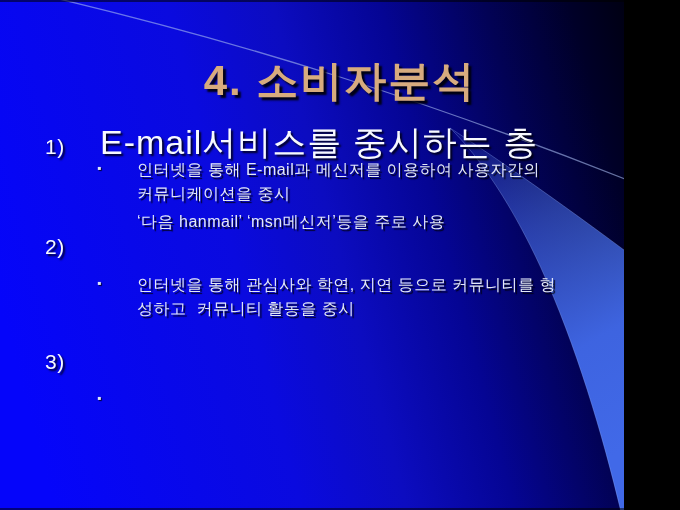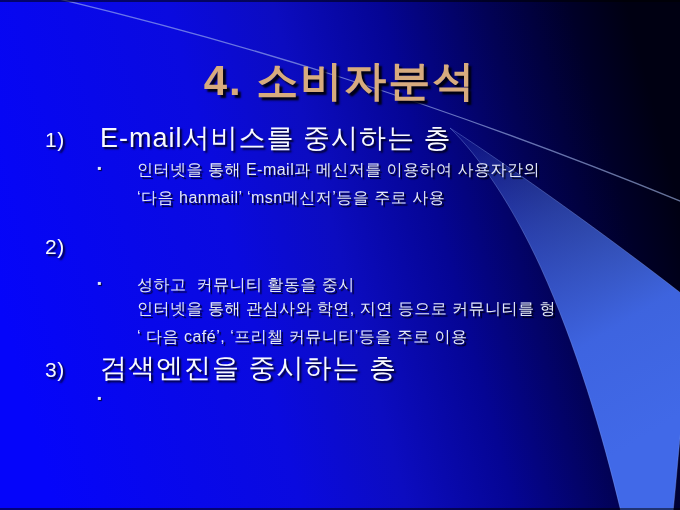--- a/index.html
+++ b/index.html
@@ -1,18 +1,18 @@
 <!DOCTYPE html>
 <html><head>
 <meta charset="utf-8">
 <style>
   html, body { margin: 0; padding: 0; background: #000; }
   .slide {
     position: relative;
-    width: 680px;
+    width: 624px;
     height: 510px;
     overflow: hidden;
     font-family: "Liberation Sans", "DejaVu Sans", sans-serif;
   }
   .bg {
     position: absolute;
     inset: 0;
     display: block;
   }
   .title {
@@ -37,21 +37,21 @@
     align-items: baseline;
     color: #f7f9ff;
     text-shadow: 2px 2px 2px rgba(0,0,0,0.85);
   }
   .num {
     width: 55px;
     font-size: 21px;
     letter-spacing: 0.5px;
   }
   .head-text {
-    font-size: 27px;
+    font-size: 34px;
     letter-spacing: 1px;
     white-space: pre;
   }
   .body { position: absolute; left: 96px; top: 38px; }
   .bullet {
     position: absolute;
     left: 1px;
     top: 3px;
     font-size: 12px;
     color: #dfe6f7;
@@ -113,43 +113,42 @@
 
   <div class="section" style="top:120px">
     <div class="head">
       <span class="num">1)</span>
       <span class="head-text">E-mail서비스를 중시하는 층</span>
     </div>
     <div class="body">
       <span class="bullet">▪</span>
       <div class="sub">
         <div class="sub-line">인터넷을 통해 E-mail과 메신저를 이용하여 사용자간의</div>
+        <div class="sub-line">커뮤니케이션을 중시</div>
         <div class="sub-line quote">‘다음 hanmail’ ‘msn메신저’등을 주로 사용</div>
       </div>
     </div>
   </div>
 
   <div class="section" style="top:235px">
     <div class="head">
       <span class="num">2)</span>
     </div>
     <div class="body">
       <span class="bullet">▪</span>
       <div class="sub">
+        <div class="sub-line">인터넷을 통해 관심사와 학연, 지연 등으로 커뮤니티를 형</div>
         <div class="sub-line">성하고  커뮤니티 활동을 중시</div>
-        <div class="sub-line">인터넷을 통해 관심사와 학연, 지연 등으로 커뮤니티를 형</div>
-        <div class="sub-line quote">‘ 다음 café’, ‘프리첼 커뮤니티’등을 주로 이용</div>
       </div>
     </div>
   </div>
 
   <div class="section" style="top:350px">
     <div class="head">
       <span class="num">3)</span>
-      <span class="head-text">검색엔진을 중시하는 층</span>
     </div>
     <div class="body">
       <span class="bullet">▪</span>
       <div class="sub">
 
       </div>
     </div>
   </div>
 
 </div>

